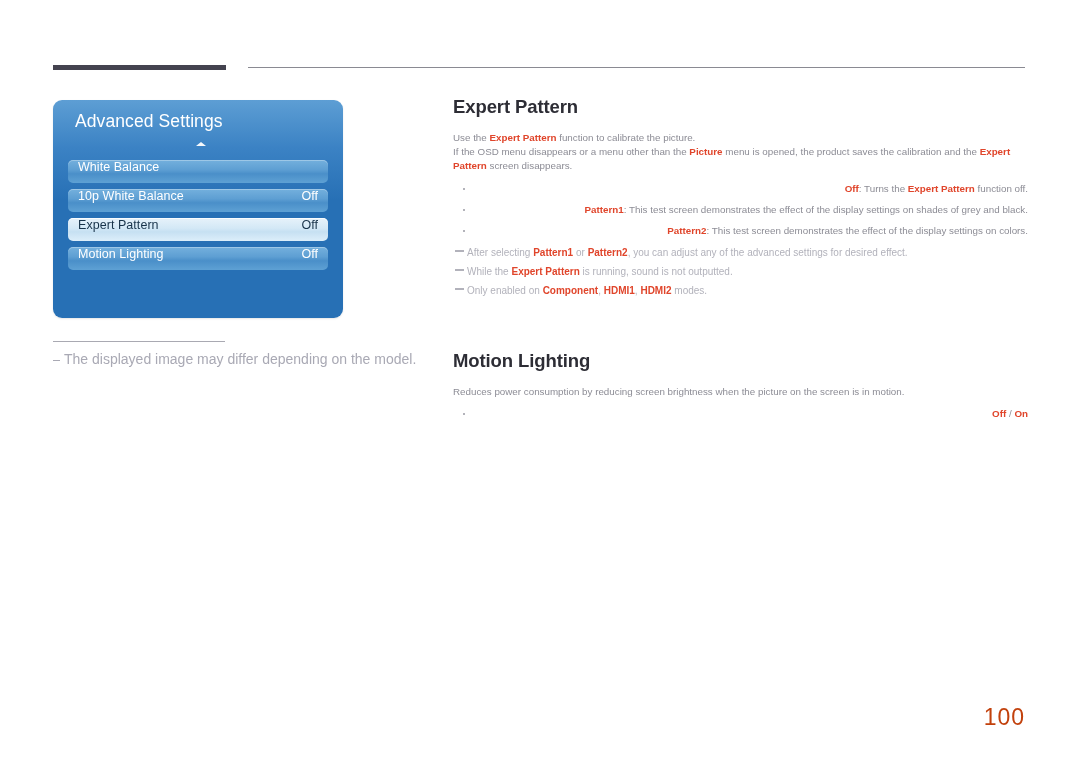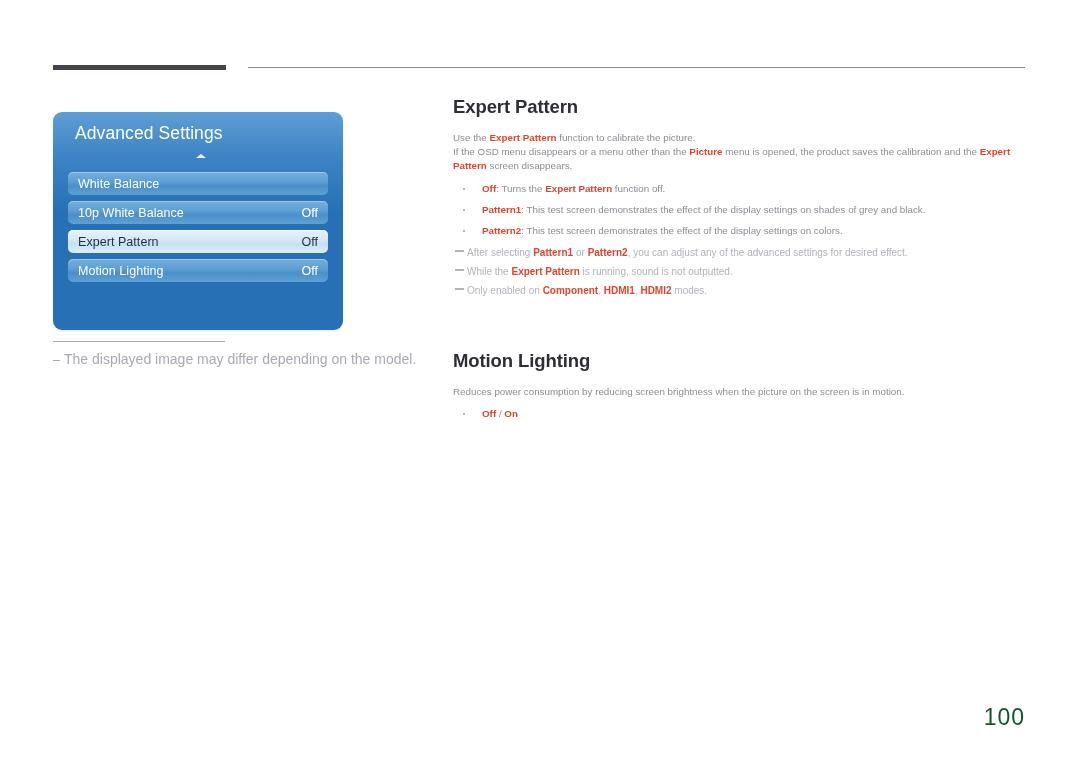--- a/index.html
+++ b/index.html
@@ -31,21 +31,21 @@
     top: 67px;
     width: 777px;
     height: 1px;
     background: #8a8a92;
   }
 
   
   .osd {
     position: absolute;
     left: 53px;
-    top: 112px;
+    top: 100px;
     width: 290px;
     height: 218px;
     border-radius: 9px;
     background: linear-gradient(to bottom, #5d9ed4 0%, #3b82c4 22%, #2770b5 46%, #2770b5 100%);
     box-shadow: 0 1px 2px rgba(0,0,0,0.10);
     overflow: hidden;
   }
   .osd-title {
     position: absolute;
     left: 22px;
@@ -73,21 +73,20 @@
     width: 260px;
   }
   .osd-row {
     position: relative;
     height: 23px;
     margin-bottom: 6px;
     border-radius: 5px;
     background: linear-gradient(to bottom, #74b0dd 0%, #5e9fd3 42%, #4a8fc9 60%, #5ea1d4 100%);
     box-shadow: inset 0 1px 0 rgba(255,255,255,0.30);
     display: flex;
-    align-items: center;
   }
   .osd-row.selected {
     background: linear-gradient(to bottom, #e7f2fa 0%, #d3e8f6 45%, #c6e0f2 60%, #dceefa 100%);
     box-shadow: inset 0 1px 0 rgba(255,255,255,0.80);
   }
   .osd-row-label {
     font-size: 12.5px;
     color: #ffffff;
     padding-left: 10px;
     letter-spacing: 0.05px;
@@ -172,20 +171,21 @@
     line-height: 1.45;
     color: #8c8c95;
   }
   .para.tight { margin-top: 0; }
   .accent { color: #e0452b; font-weight: bold; }
 
   ul.bullets {
     margin: 8px 0 0 0;
     padding: 0;
     list-style: none;
+    text-align: right;
   }
   ul.bullets li {
     position: relative;
     padding-left: 29px;
     font-size: 9.8px;
     line-height: 1.45;
     color: #8c8c95;
     margin-bottom: 7px;
   }
   ul.bullets li::before {
@@ -220,21 +220,21 @@
   .note .accent { color: #e0452b; font-weight: bold; }
 
   .sec-gap { height: 48px; }
 
   
   .page-num {
     position: absolute;
     right: 55px;
     bottom: 32px;
     font-size: 23px;
-    color: #14532d;
+    color: #c2410c;
     letter-spacing: 1px;
   }
 </style>
 </head>
 <body>
 
 <div class="rule-thick"></div>
 <div class="rule-thin"></div>
 
 <div class="osd">

